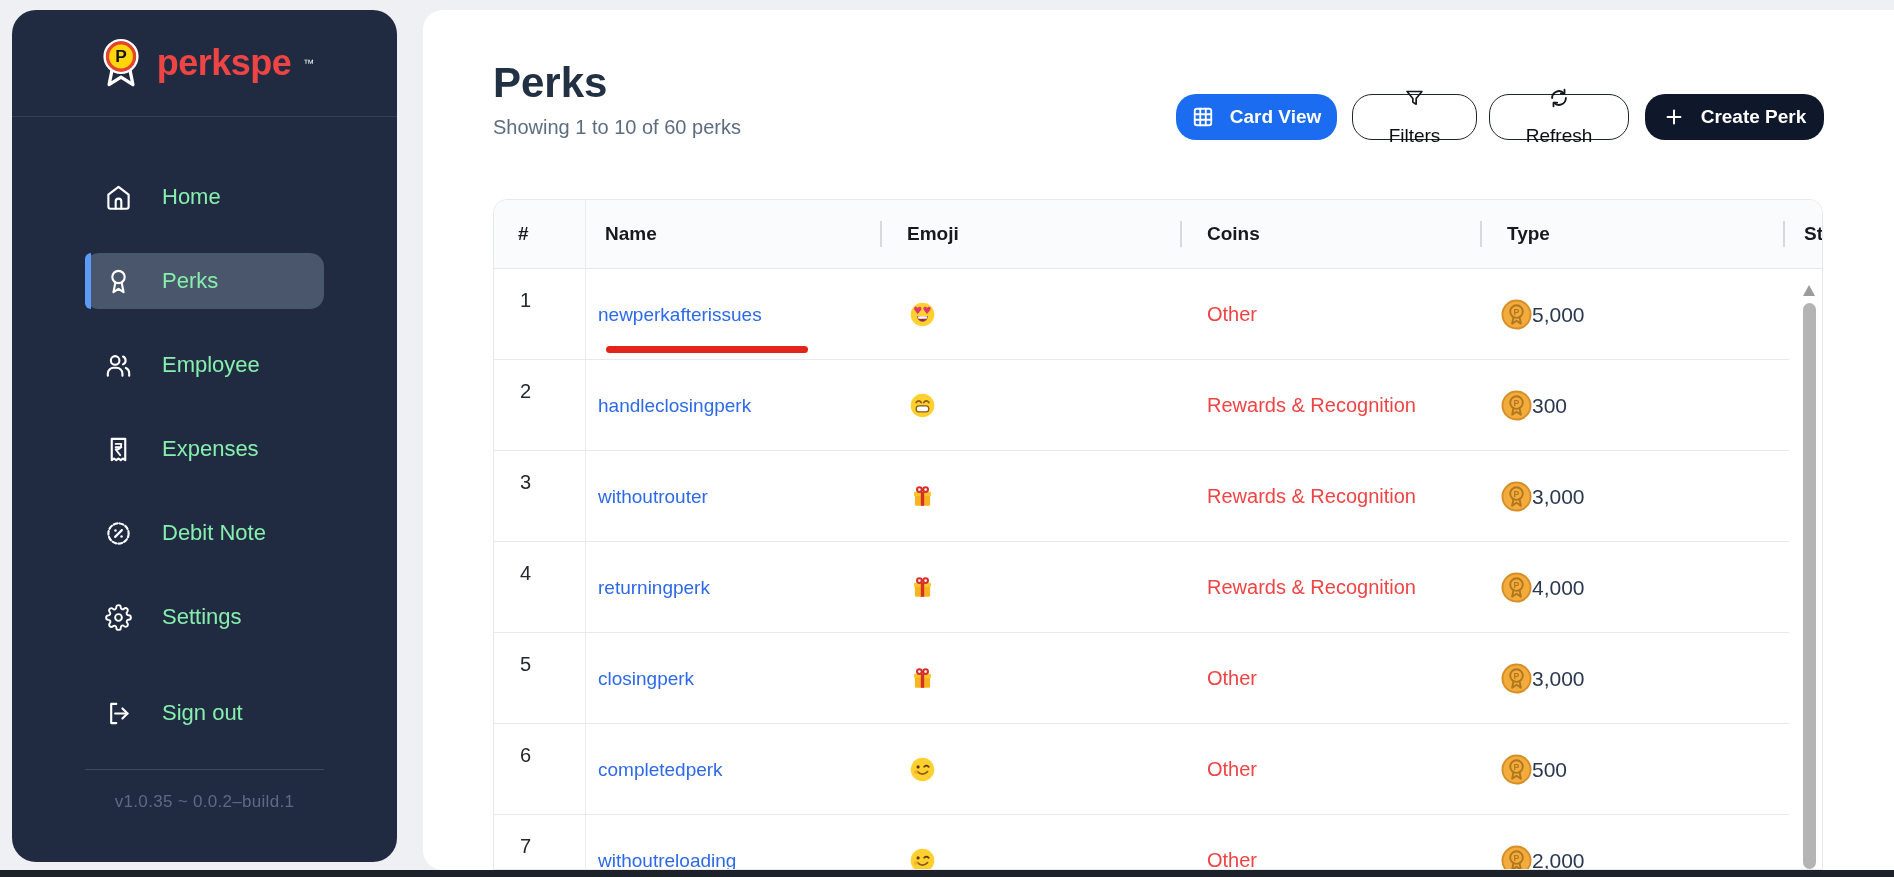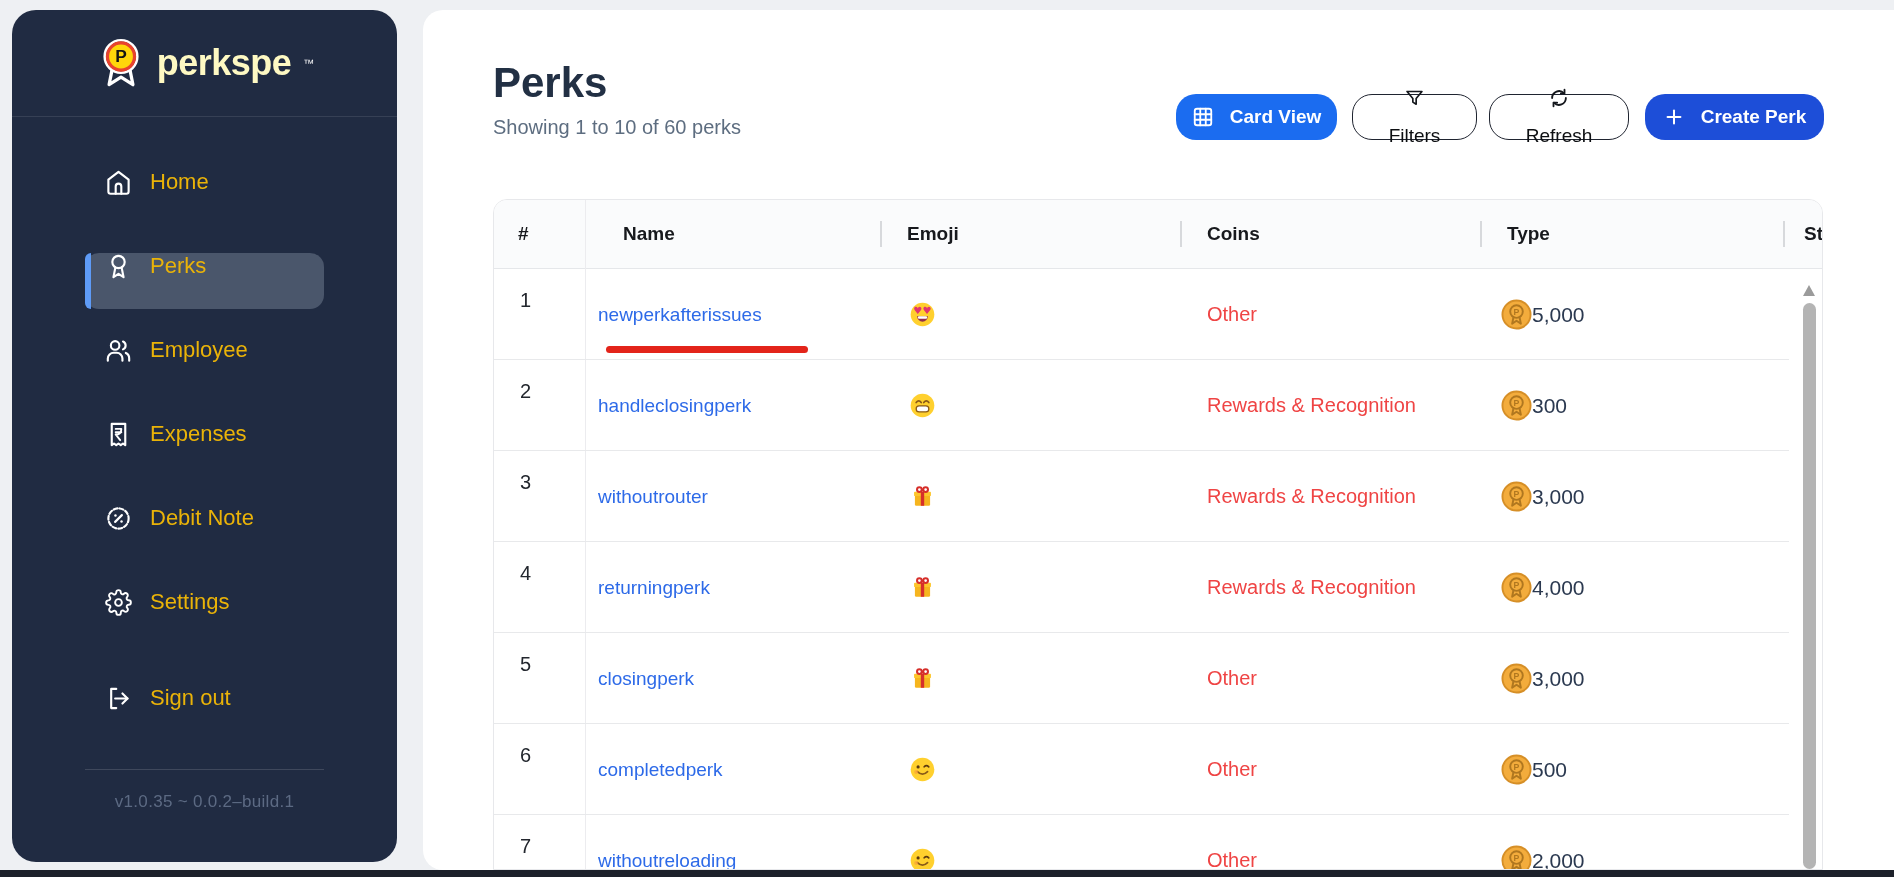--- a/index.html
+++ b/index.html
@@ -13,27 +13,27 @@
 
   
   .sidebar {
     position:absolute; left:12px; top:10px; width:385px; height:852px;
     background:#202b42; border-radius:24px; color:#f2f5f9; overflow:hidden;
   }
   .logo-section {
     height:107px; display:flex; align-items:center; justify-content:center;
     border-bottom:1px solid rgba(255,255,255,0.10); gap:10px;
   }
-  .logo-text { font-size:36px; font-weight:bold; letter-spacing:-0.5px; color:#fef9c3; }
+  .logo-text { font-size:36px; font-weight:bold; letter-spacing:-0.5px; color:#ef4444; }
   .logo-tm { font-size:11px; vertical-align:super; color:#fff; margin-left:2px; }
   .nav { margin-top:52px; }
   .nav-item {
     width:239px; height:56px; margin:0 0 28px 73px; border-radius:14px;
-    display:flex; padding-left:20px; gap:18px;
-    font-size:22px; color:#eab308; cursor:pointer; position:relative;
+    display:flex; align-items:center; padding-left:20px; gap:30px;
+    font-size:22px; color:#86efac; cursor:pointer; position:relative;
   }
   .nav-item.active { background:#4a566b; }
   .nav-item.active::before {
     content:""; position:absolute; left:0; top:0; bottom:0; width:6px;
     background:#5e9bf7; border-radius:6px 0 0 6px;
   }
   .nav-item svg { flex:0 0 auto; }
   .signout { margin-top:40px; }
   .side-divider { height:1px; background:rgba(255,255,255,0.14); margin:26px 73px 0 73px; }
   .version { text-align:center; margin-top:22px; font-size:17px; color:#5c6a83; letter-spacing:0.3px; }
@@ -50,41 +50,41 @@
   .btn {
     position:absolute; top:84px; height:46px; border-radius:20px;
     display:flex; align-items:center; justify-content:center; gap:16px;
     font-size:19px; font-weight:bold; cursor:pointer; border:none;
     font-family:"Liberation Sans", sans-serif;
   }
   .btn-blue  { left:753px;  width:161px; background:#1b6cf0; color:#fff; }
   .btn-ghost { background:#fff; color:#0d0f12; border:1.5px solid #1f2430; font-weight:normal;flex-direction:column; }
   .btn-filters { left:929px;  width:125px; }
   .btn-refresh { left:1066px; width:140px; }
-  .btn-green { left:1222px; width:179px; background:#1d4ed8; color:#fff; }
+  .btn-green { left:1222px; width:179px; background:#0f172a; color:#fff; }
 
   
   .table-wrap {
     position:absolute; left:70px; top:189px; width:1330px; height:671px;
     border:1px solid #e7e8eb; border-radius:14px 14px 0 0; overflow:hidden;
     background:#fff;
   }
   .grid-row {
     display:grid; grid-template-columns:91px 295px 300px 300px 297px 1fr;
     align-items:stretch;
   }
   .thead {
     height:69px; background:#fafbfc; border-bottom:1px solid #e5e7ea;
   }
   .th {
     display:flex; align-items:center; font-size:19px; color:#17191d;
     font-weight:bold; position:relative; overflow:hidden; white-space:nowrap;
   }
   .th-num   { padding-left:24px; }
-  .th-name  { padding-left:38px; }
+  .th-name  { padding-left:20px; }
   .th-emoji, .th-type, .th-coins { padding-left:27px; }
   .th-status{ padding-left:27px; }
   .th-emoji::before, .th-type::before, .th-coins::before, .th-status::before {
     content:""; position:absolute; left:0; top:50%; transform:translateY(-50%);
     width:2px; height:26px; background:#d7d9dc;
   }
   .th-status::before { left:6px; }
   .vline { position:absolute; left:91px; top:0; bottom:0; width:1px; background:#ececef; }
 
   .trow { height:91px; position:relative; }

